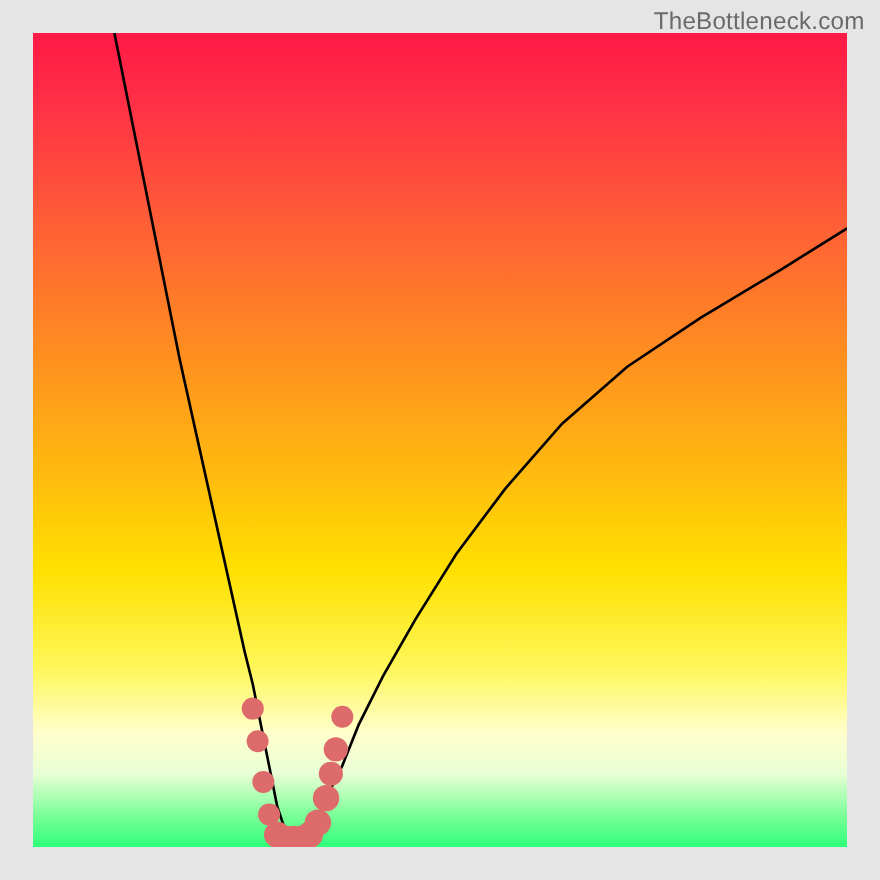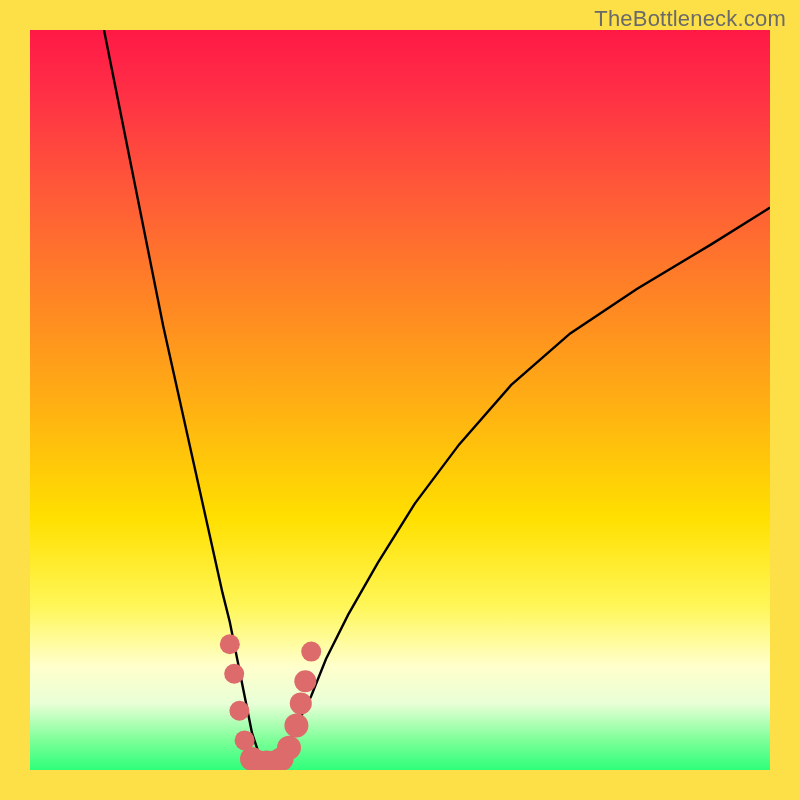--- a/index.html
+++ b/index.html
@@ -10,21 +10,21 @@
     overflow: hidden;
     background: #000;
     font-family: Arial, Helvetica, sans-serif;
   }
   .frame {
     position: absolute;
     left: 0;
     top: 0;
     width: 800px;
     height: 800px;
-    background: #fde047;
+    background: #e5e5e5;
   }
   .plot {
     position: absolute;
     left: 30px;
     top: 30px;
     width: 740px;
     height: 740px;
     
     background: linear-gradient(
       to bottom,

